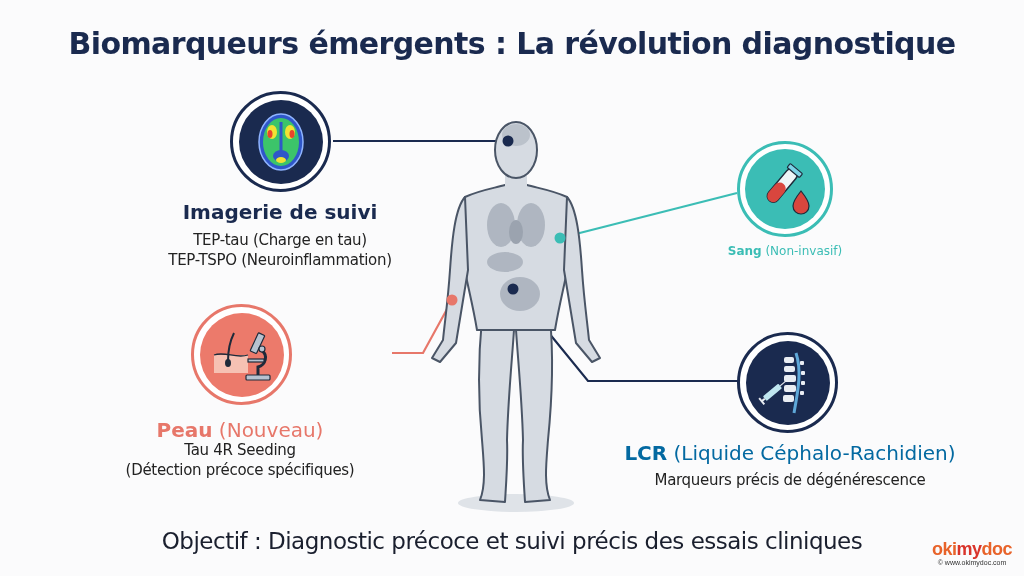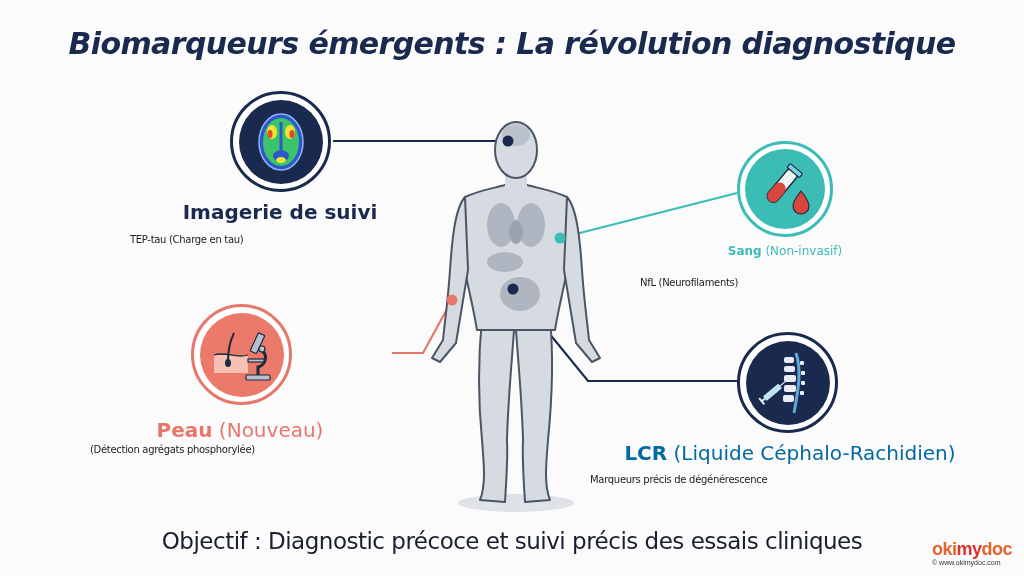--- a/index.html
+++ b/index.html
@@ -1,23 +1,23 @@
 <!DOCTYPE html>
 <html><head>
 <meta charset="utf-8">
 <style>
   html, body { margin:0; padding:0; }
   body { width:1024px; height:576px; background:#fbfbfc; position:relative; overflow:hidden; font-family:"Liberation Sans", sans-serif; }
   .abs { position:absolute; }
-  .title { left:0; width:1024px; top:26px; text-align:center; font-size:30px; font-weight:bold; color:#1a2a4f; font-family:"DejaVu Sans", sans-serif; letter-spacing:-0.6px;font-style:italic; }
+  .title { left:0; width:1024px; top:26px; text-align:center; font-size:30px; font-weight:bold; color:#1a2a4f; font-family:"DejaVu Sans", sans-serif; letter-spacing:-0.6px; }
   .circle { border-radius:50%; box-sizing:border-box; display:flex; align-items:center; justify-content:center; }
   .heading { text-align:center; font-family:"DejaVu Sans", sans-serif; }
-  .sub { font-size:10px; color:#222; line-height:20px; font-family:"DejaVu Sans", sans-serif; letter-spacing:-0.3px; }
+  .sub { text-align:center; font-size:15px; color:#222; line-height:20px; font-family:"DejaVu Sans", sans-serif; letter-spacing:-0.3px; }
   .objective { left:0; width:1024px; top:528px; text-align:center; font-size:23px; color:#1a1f2e; font-family:"DejaVu Sans", sans-serif; letter-spacing:-0.5px; padding-right:14px; }
-  .logo { left:932px; top:540px; text-align:left; }
+  .logo { left:932px; top:540px; text-align:center; }
   .logo-main { font-size:18px; font-weight:bold; color:#e8632a; letter-spacing:-0.5px; line-height:18px; }
   .logo-main .m { color:#d9342b; }
   .logo-url { font-size:7px; color:#333; margin-top:1px; }
 </style>
 </head>
 <body>
 
 <div class="abs title">Biomarqueurs émergents : La révolution diagnostique</div>
 
 <svg class="abs" style="left:0;top:0" width="1024" height="576">
@@ -70,39 +70,39 @@
       <ellipse cx="36" cy="22" rx="2.5" ry="4" fill="#e8452c"></ellipse>
       <path d="M25,10 L25,50" stroke="#2f57c9" stroke-width="3"></path>
       <ellipse cx="25" cy="44" rx="8" ry="6" fill="#2f57c9"></ellipse>
       <ellipse cx="25" cy="48" rx="5" ry="3" fill="#f2e233"></ellipse>
     </svg>
   </div>
 </div>
 <div class="abs heading" style="left:130px;top:200px;width:300px;font-size:20px;font-weight:bold;color:#1a2a4f;">Imagerie de suivi</div>
 <div class="abs sub" style="left:130px;top:230px;width:300px;">
   <div>TEP-tau (Charge en tau)</div>
+  <div>TEP-TSPO (Neuroinflammation)</div>
 </div>
 
 <div class="abs circle" style="left:737px;top:141px;width:96px;height:96px;border:3px solid #3bbdb5;background:#fff;">
   <div class="circle" style="width:80px;height:80px;background:#3bbdb5;">
     <svg width="56" height="56" viewBox="0 0 56 56">
       <g transform="rotate(40 24 26)">
         <rect x="18" y="4" width="12" height="40" rx="6" fill="#eef5f7" stroke="#1e2a3a" stroke-width="1.5"></rect>
         <rect x="18" y="22" width="12" height="22" rx="6" fill="#d9463e"></rect>
         <rect x="16" y="2" width="16" height="5" rx="1" fill="#7bd2e6" stroke="#1e2a3a" stroke-width="1.2"></rect>
       </g>
       <path d="M44,30 C44,30 36,40 36,45 C36,50 40,53 44,53 C48,53 52,50 52,45 C52,40 44,30 44,30 Z" fill="#d9463e" stroke="#1e2a3a" stroke-width="1.2"></path>
     </svg>
   </div>
 </div>
 <div class="abs heading" style="left:640px;top:244px;width:290px;font-size:12px;color:#3bbdb5;">
   <span style="font-weight:bold">Sang</span><span> (Non-invasif)</span>
 </div>
 <div class="abs sub" style="left:640px;top:273px;width:290px;">
-  <div>NfL (Neurofilaments)</div>
 </div>
 
 <div class="abs circle" style="left:191px;top:304px;width:101px;height:101px;border:3px solid #e7776a;background:#fff;">
   <div class="circle" style="width:84px;height:84px;background:#ec7a6b;">
     <svg width="64" height="56" viewBox="0 0 64 56">
       <rect x="4" y="28" width="34" height="18" fill="#f6c1b3"></rect>
       <path d="M4,28 C15,24 26,32 38,28" fill="none" stroke="#1e2a3a" stroke-width="1.3"></path>
       <path d="M18,34 C18,24 20,14 24,6" fill="none" stroke="#1e2a3a" stroke-width="2"></path>
       <ellipse cx="18" cy="36" rx="3" ry="4" fill="#1e2a3a"></ellipse>
       <g stroke="#1e2a3a" stroke-width="1.2" fill="#b7c2d0">
@@ -112,21 +112,22 @@
         <rect x="44" y="6" width="7" height="20" rx="1" transform="rotate(25 47 16)"></rect>
         <circle cx="52" cy="22" r="3"></circle>
       </g>
     </svg>
   </div>
 </div>
 <div class="abs heading" style="left:90px;top:418px;width:300px;font-size:20px;color:#e7776a;">
   <span style="font-weight:bold">Peau</span><span> (Nouveau)</span>
 </div>
 <div class="abs sub" style="left:90px;top:440px;width:300px;">
-  <div>(Détection agrégats phosphorylée)</div>
+  <div>Tau 4R Seeding</div>
+  <div>(Détection précoce spécifiques)</div>
 </div>
 
 <div class="abs circle" style="left:737px;top:332px;width:101px;height:101px;border:3px solid #1a2a4f;background:#fff;">
   <div class="circle" style="width:84px;height:84px;background:#1a2a4f;">
     <svg width="60" height="64" viewBox="0 0 60 64">
       <path d="M38,2 C44,20 40,40 36,62" fill="none" stroke="#5fa8d8" stroke-width="3"></path>
       <g fill="#e9edf3">
         <rect x="26" y="6" width="10" height="6" rx="2"></rect>
         <rect x="26" y="15" width="11" height="6" rx="2"></rect>
         <rect x="26" y="24" width="12" height="7" rx="2"></rect>

